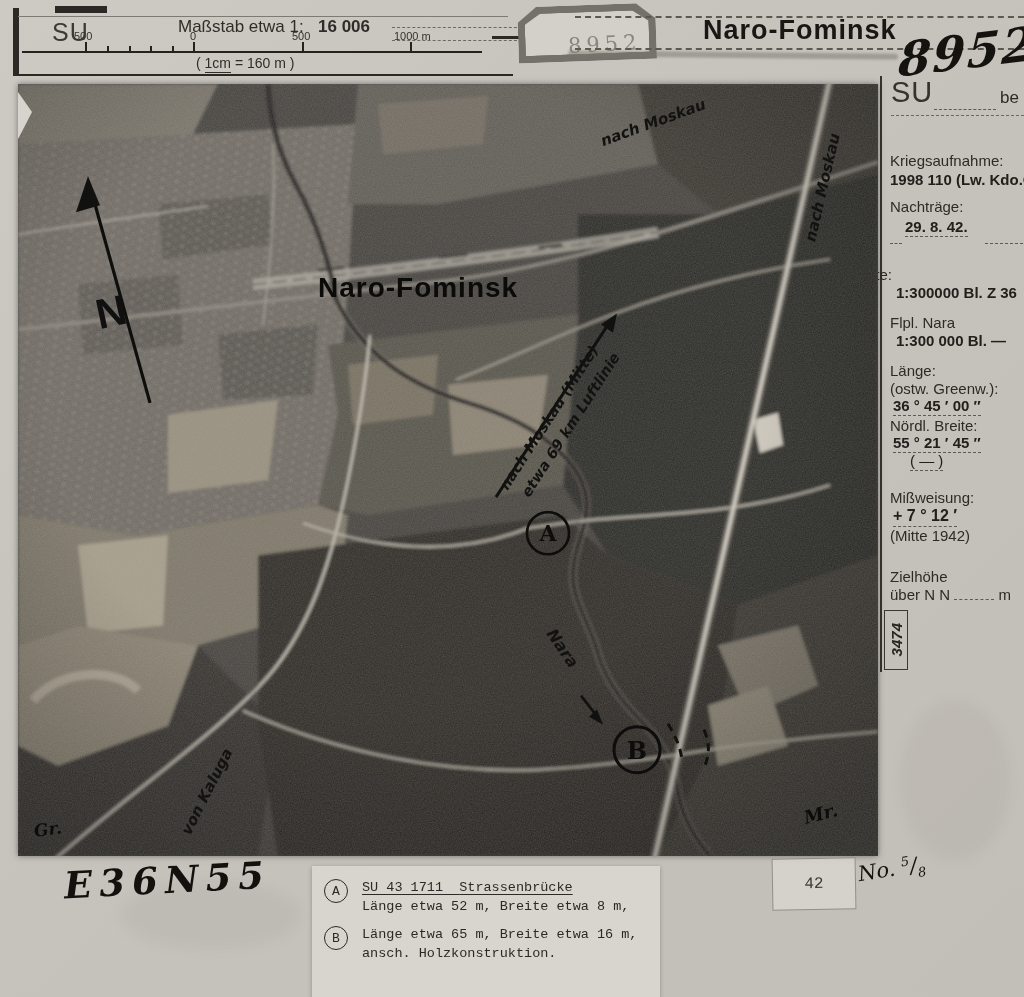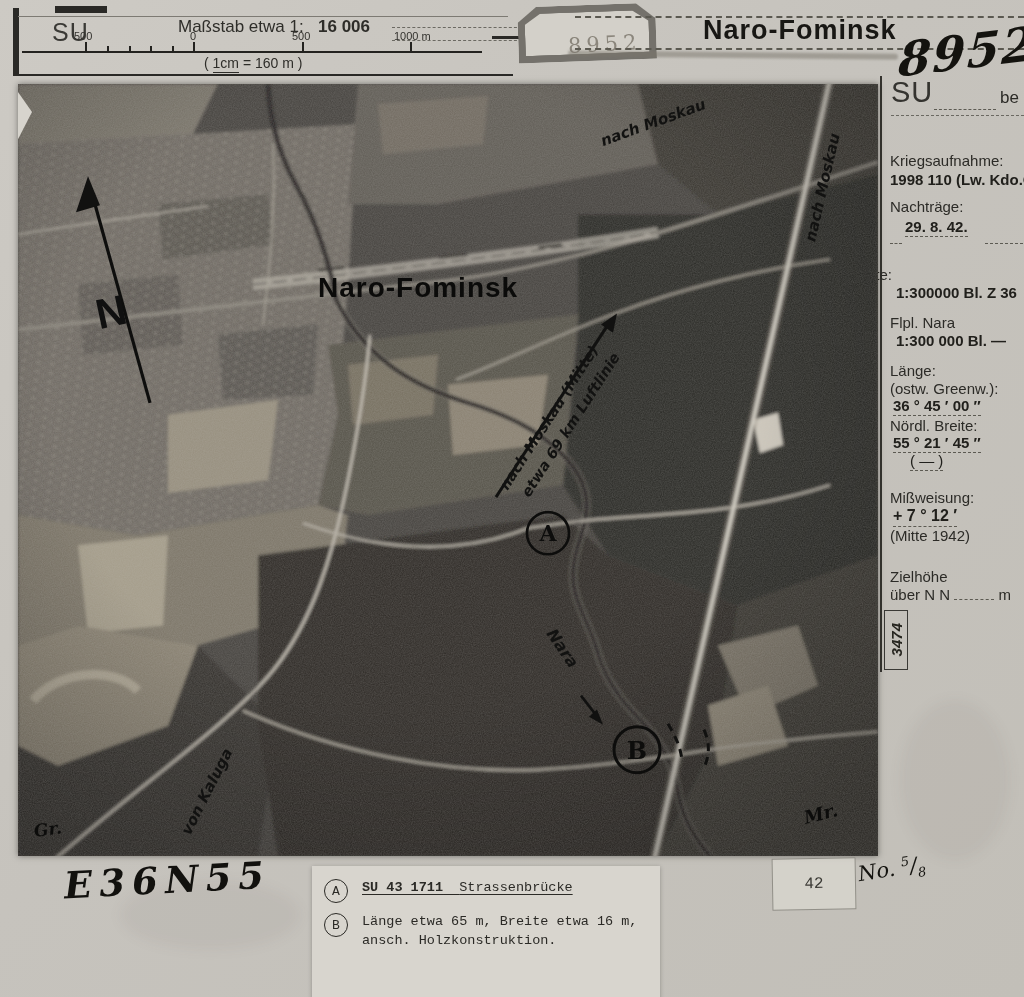--- a/index.html
+++ b/index.html
@@ -7,42 +7,42 @@
   #card{position:relative;width:1024px;height:997px;background:linear-gradient(135deg,#cdcac4 0%,#c6c3bd 45%,#c2bfb8 100%);overflow:hidden;}
   .abs{position:absolute;}
   .nw{white-space:nowrap;}
   
   .hline{background:#2a2926;}
   .dash{border-top:2px dashed #5a5850;height:0;}
   .dash1{border-top:1px dashed #6b6962;height:0;}
   .su-top{font-size:25px;color:#3a3935;letter-spacing:1px;}
   .mass{font-size:17px;color:#2e2d29;}
   .tick-lab{font-size:11px;color:#33322e;}
-  .scale-note{font-size:14px;color:#2e2d29;margin-left:8px;}
+  .scale-note{font-size:14px;color:#2e2d29;}
   .ucm{border-bottom:1.5px solid #2e2d29;padding-bottom:1px;}
   .stamp{width:138px;height:56px;background:#74716b;clip-path:polygon(14% 0,86% 0,100% 28%,100% 100%,0 100%,0 28%);transform:rotate(-2deg);box-shadow:1px 2px 3px rgba(40,40,35,.35);}
   .stamp-in{position:absolute;left:7px;top:7px;right:7px;bottom:7px;background:#d3d0c9;clip-path:polygon(13% 0,87% 0,100% 26%,100% 100%,0 100%,0 26%);}
   .stamp-num{font-family:"DejaVu Serif",serif;font-size:21px;letter-spacing:5px;color:#8b867c;transform:rotate(-3deg);}
   .big-title{font-size:27px;font-weight:700;letter-spacing:1px;color:#181714;}
   .smear{height:6px;background:rgba(122,117,107,.5);filter:blur(1px);transform:rotate(.6deg);border-radius:3px;}
   .hand{font-family:"DejaVu Serif",serif;font-style:italic;color:#14130f;}
   .hand-8952{font-size:47px;font-weight:700;transform:rotate(-7deg) skewX(-10deg);letter-spacing:2px;}
   
   .m-label{font-size:15px;color:#2c2b27;}
   .m-val{font-size:15px;color:#21201c;font-weight:700;}
   .m-su{font-size:29px;color:#34332f;letter-spacing:1px;}
   .bl{display:inline-block;border-bottom:1px dashed #5c5a52;height:11px;vertical-align:baseline;}
   .udash{border-bottom:1px dashed #5c5a52;padding-bottom:1px;}
   .reg-box{border:1.5px solid #3a3935;width:22px;height:58px;display:flex;align-items:center;justify-content:center;}
   .reg-num{writing-mode:vertical-rl;transform:rotate(180deg);font-size:15px;font-weight:700;color:#26251f;font-style:italic;}
   
   .grid-ref{font-family:"DejaVu Serif",serif;font-style:italic;font-weight:700;font-size:37px;letter-spacing:7px;color:#12110e;transform:rotate(-3deg);}
   .notes{background:#d8d5ce;box-shadow:0 1px 4px rgba(50,50,45,.35);padding:12px 14px 10px 12px;}
   .tw{font-family:"Liberation Mono","DejaVu Sans Mono",monospace;font-size:13.5px;color:#2b2a26;line-height:19px;}
-  .tw b{font-weight:700;}
+  .tw b{font-weight:400;}
   .note-row{display:flex;gap:14px;margin-bottom:9px;}
   .cmark{width:22px;height:22px;border:1.6px solid #2b2a26;border-radius:50%;display:flex;align-items:center;justify-content:center;font-family:"Liberation Mono",monospace;font-size:13px;color:#2b2a26;flex:0 0 22px;margin-top:1px;}
   .uline{text-decoration:underline;text-underline-offset:3px;}
   .stamp42{border:1px solid rgba(90,88,80,.55);background:rgba(224,221,214,.6);font-family:"Liberation Mono",monospace;font-size:16px;color:#3a3934;display:flex;align-items:center;justify-content:center;transform:rotate(-1deg);}
   .no-frac{font-size:21px;transform:rotate(-9deg);}
   .no-frac sup{font-size:13px;} .no-frac sub{font-size:13px;}
   .stain{border-radius:50%;background:rgba(70,68,60,.05);filter:blur(6px);}
 </style>
 </head>
 <body>
@@ -258,20 +258,21 @@
   </svg>
   </div>
 
   <div class="abs grid-ref nw" style="left:64px;top:858px;">E36N55</div>
 
   <div class="abs notes" style="left:312px;top:866px;width:322px;height:125px;">
     <div class="note-row">
       <div class="cmark">A</div>
       <div class="tw">
         <div class="uline nw"><b>SU 43 1711</b>&nbsp;&nbsp;<span>Strassenbrücke</span></div>
+        <div class="nw">Länge etwa 52 m, Breite etwa 8 m,</div>
       </div>
     </div>
     <div class="note-row">
       <div class="cmark">B</div>
       <div class="tw">
         <div class="nw">Länge etwa 65 m, Breite etwa 16 m,</div>
         <div class="nw">ansch. Holzkonstruktion.</div>
       </div>
     </div>
   </div>

